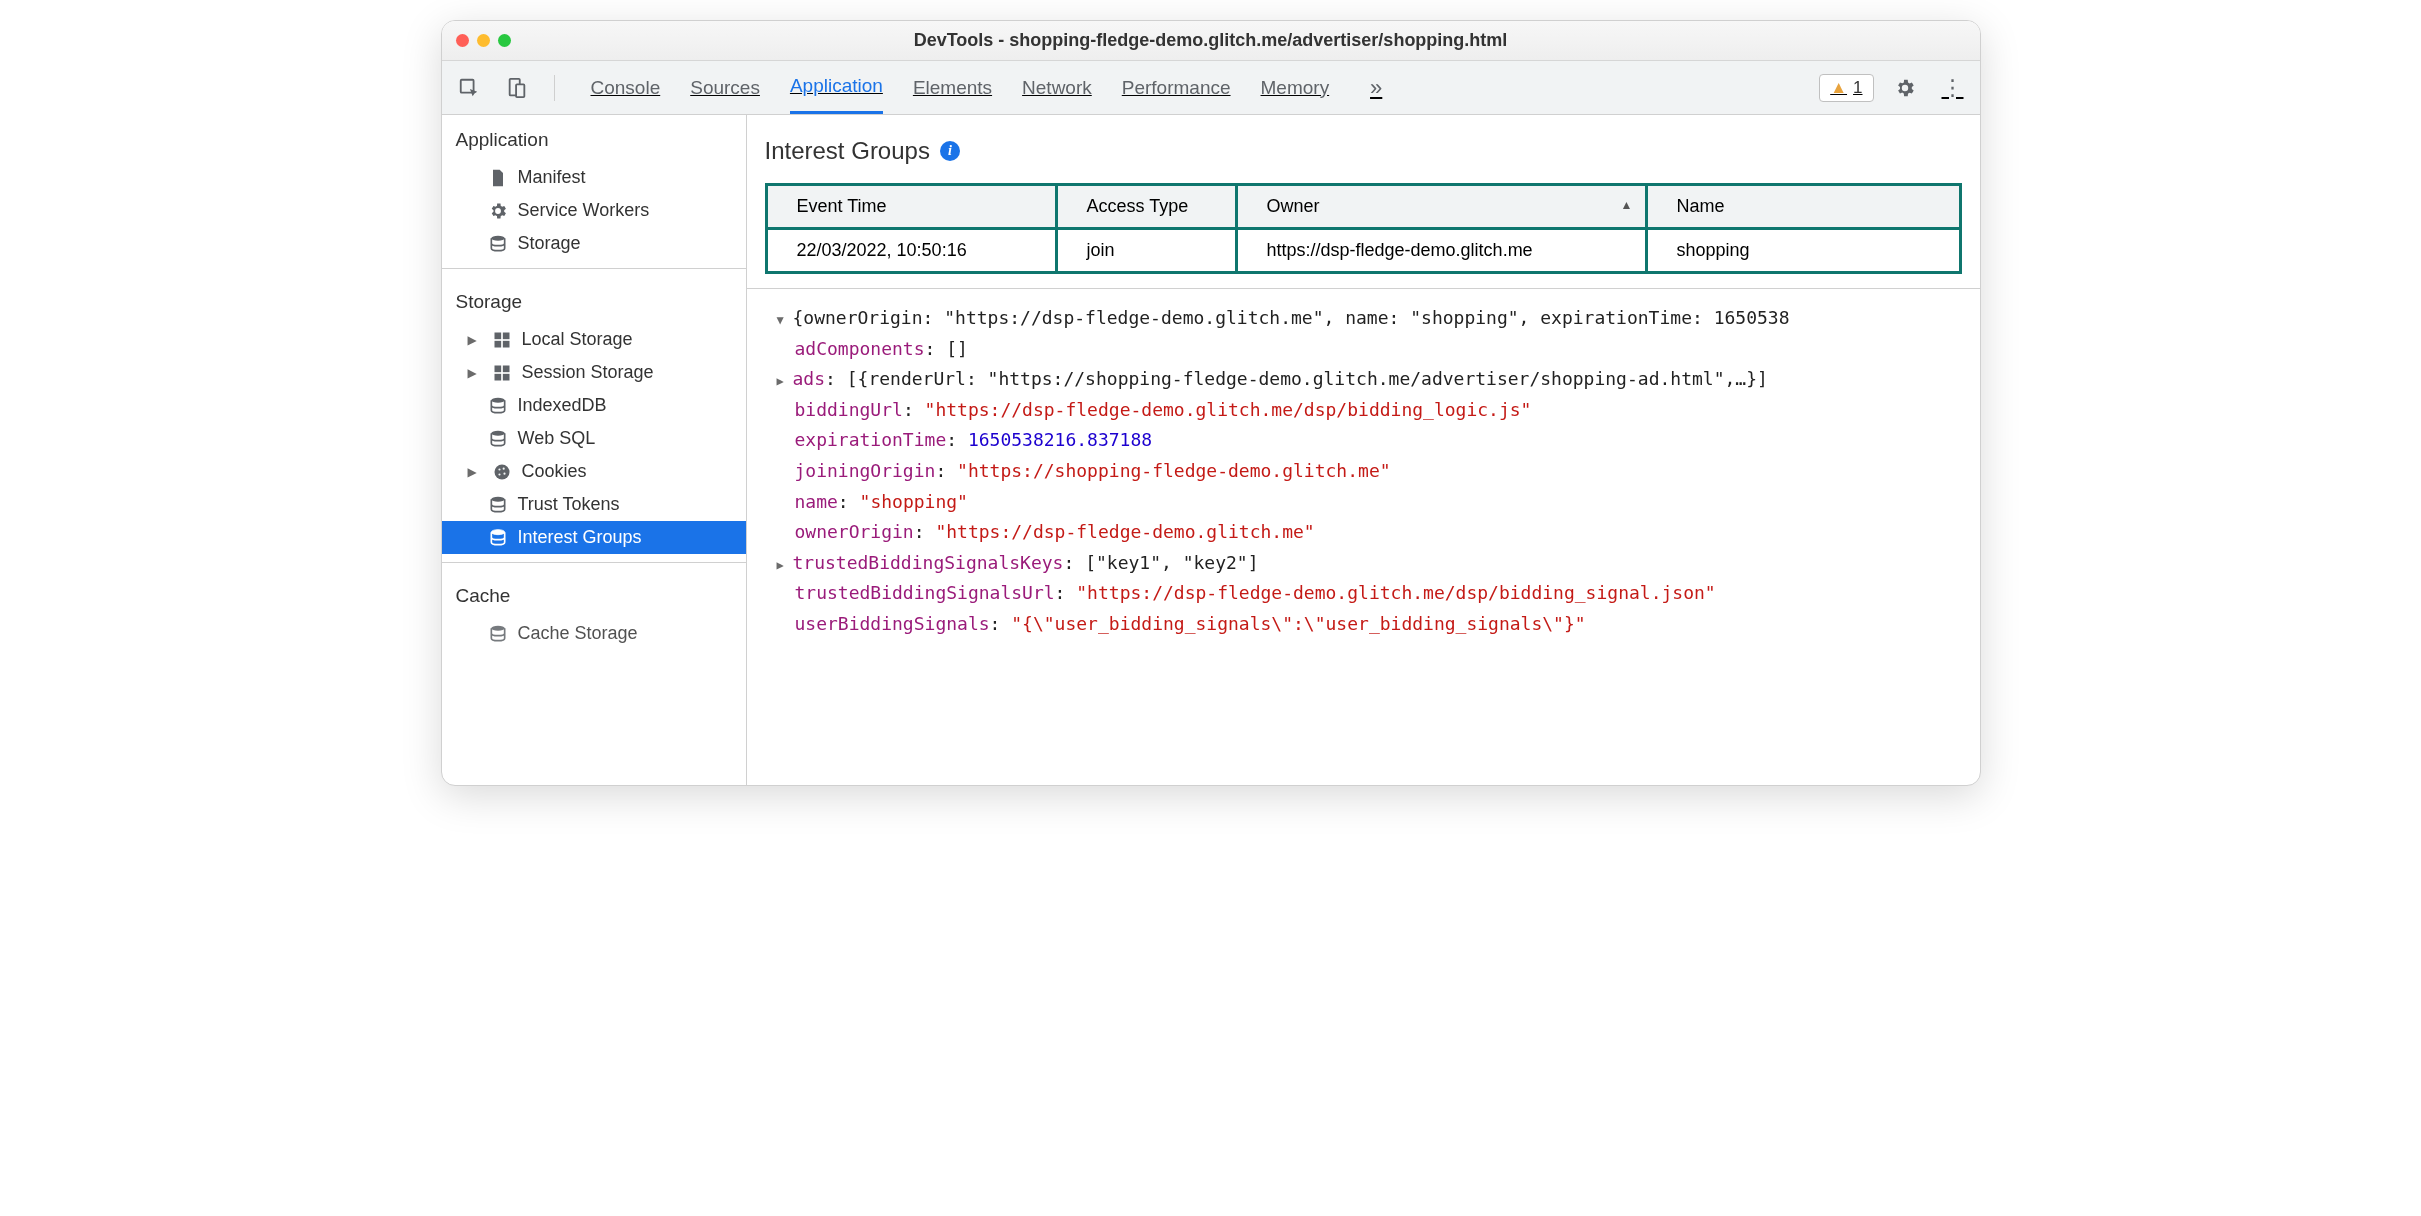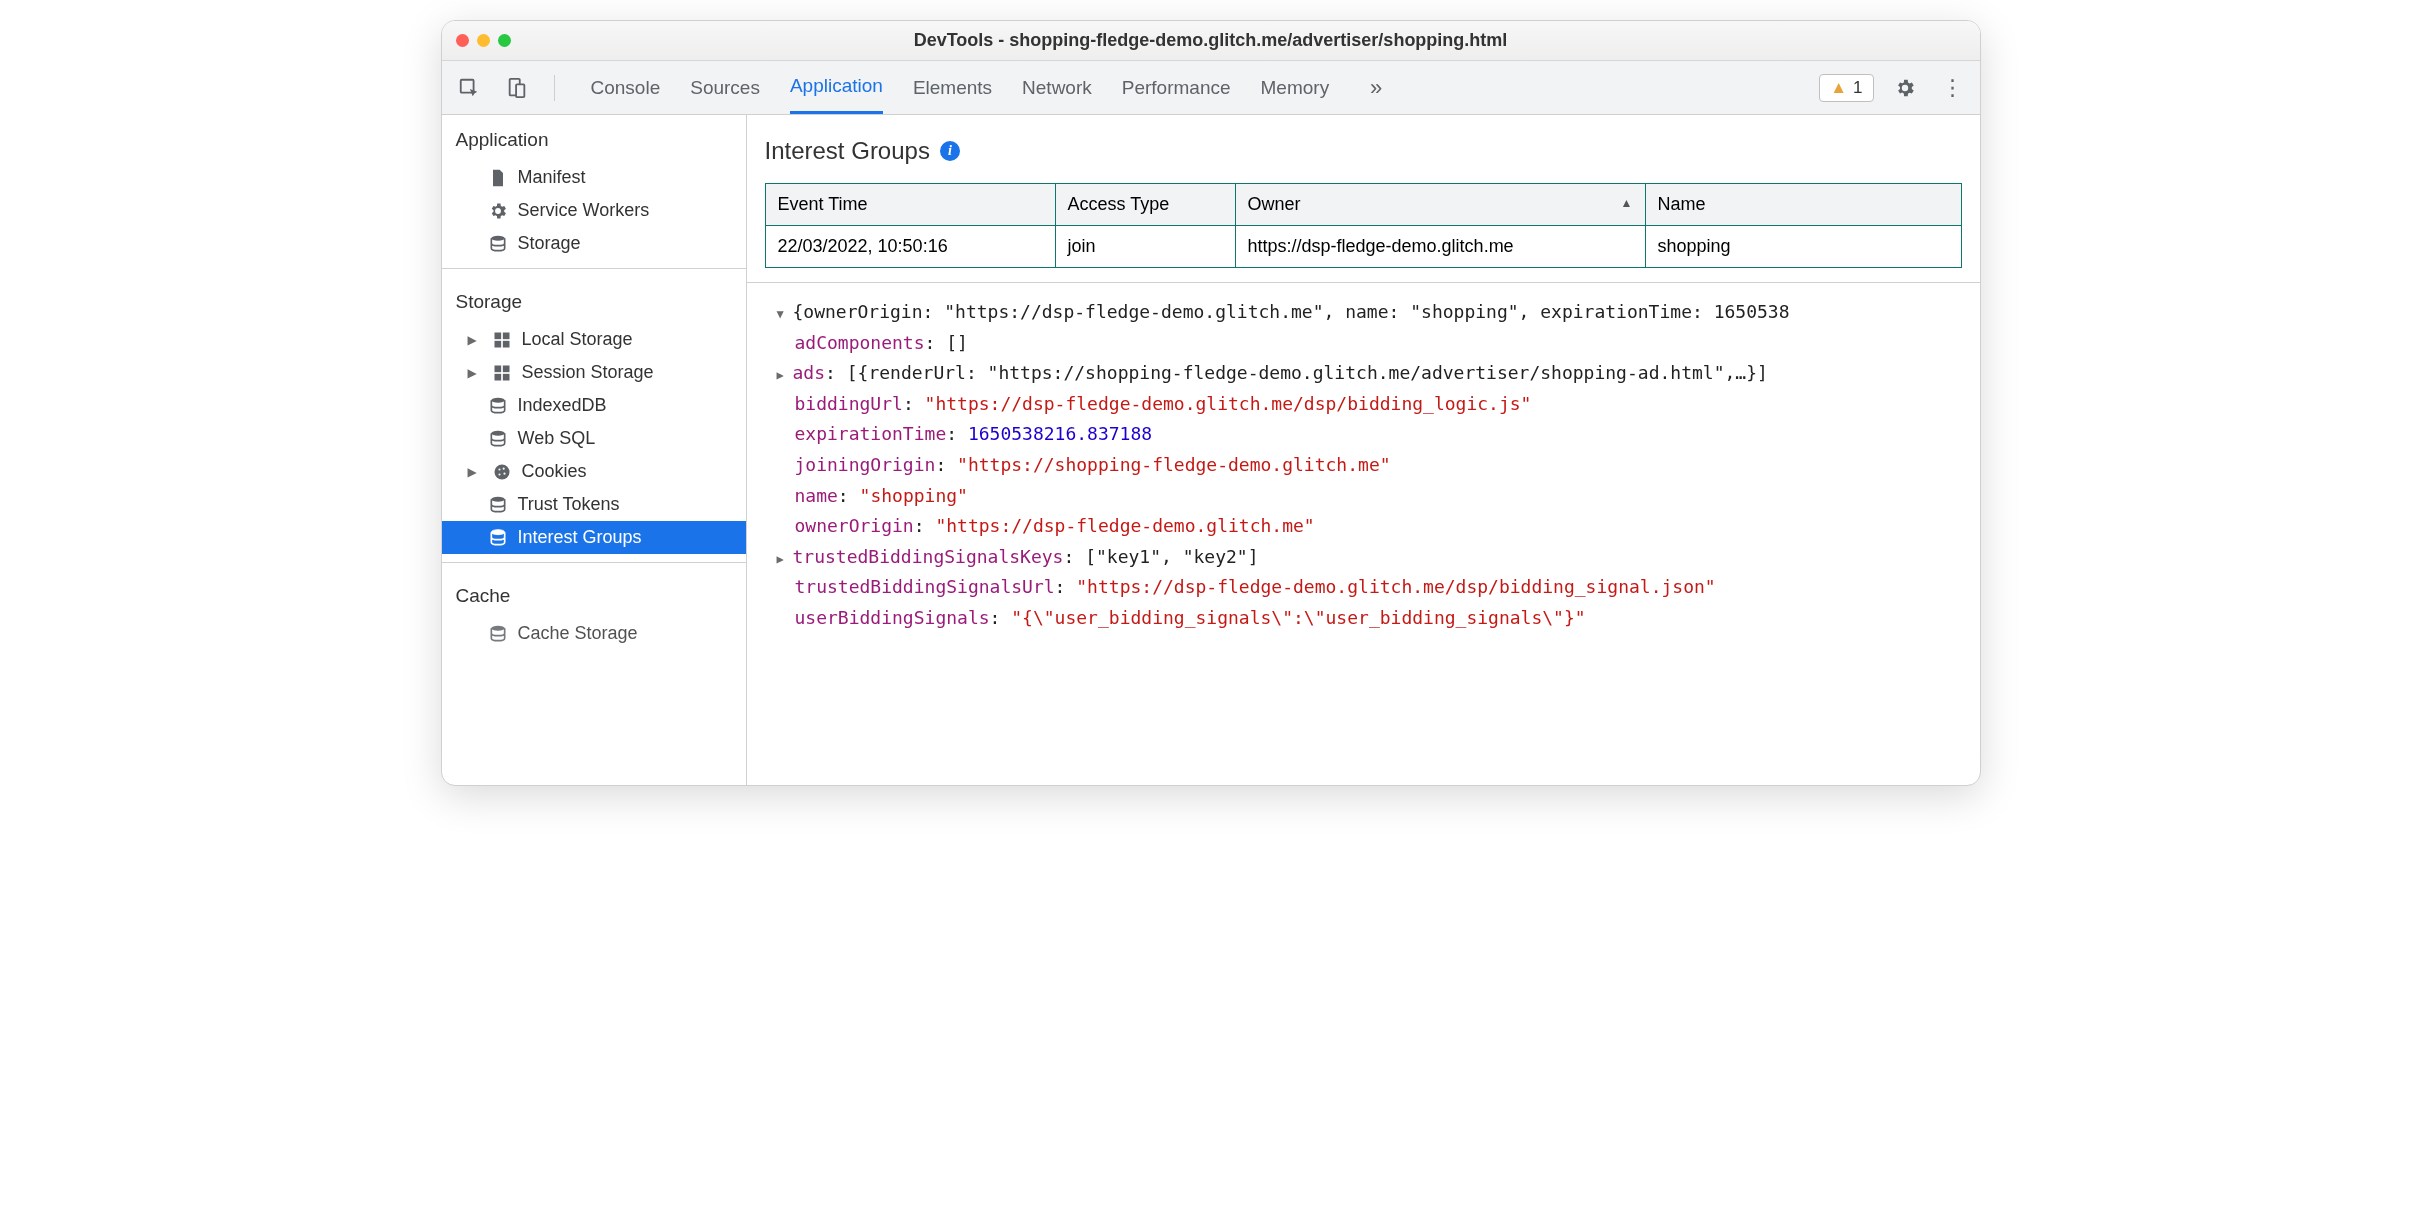--- a/index.html
+++ b/index.html
@@ -40,20 +40,21 @@
   }
   
   .toolbar {
     height:54px;
     background:#f1f3f4;
     border-bottom:1px solid #d0d0d0;
     display:flex;
     align-items:center;
     padding:0 10px;
     gap:14px;
+    text-decoration:underline;
   }
   .toolbar .iconbtn {
     width:34px; height:34px; display:flex; align-items:center; justify-content:center;
     color:#5f6368; cursor:pointer;
   }
   .toolbar .sep { width:1px; height:26px; background:#cfcfcf; margin:0 6px; }
   .tabs { display:flex; gap:30px; margin-left:16px; align-items:center; height:100%; }
   .tab {
     font-size:19px; color:#5f6368; height:100%;
     display:flex; align-items:center; cursor:pointer; white-space:nowrap;
@@ -94,21 +95,21 @@
   }
   .info-icon {
     width:20px;height:20px;border-radius:50%;background:#1a73e8;color:#fff;
     display:flex;align-items:center;justify-content:center;font-size:14px;font-weight:700;font-family:Georgia,serif;font-style:italic;
   }
   table.ig {
     border-collapse:collapse; margin:0 18px; width:calc(100% - 36px);
     font-size:18px;
   }
   table.ig th, table.ig td {
-    border:1px solid #0f766e; text-align:left; padding:10px 12px;
+    border:3px solid #0f766e; text-align:left; padding:10px 29px;
   }
   table.ig th { background:#f1f3f4; font-weight:400; position:relative; }
   .sort-arrow { position:absolute; right:12px; top:12px; font-size:12px; color:#555; }
   
   .json {
     font-family: Menlo, Consolas, monospace;
     font-size:18px; line-height:1.7;
     padding:14px 8px 14px 8px;
     white-space:nowrap; overflow:hidden;
     border-top:1px solid #d0d0d0; margin-top:14px;

